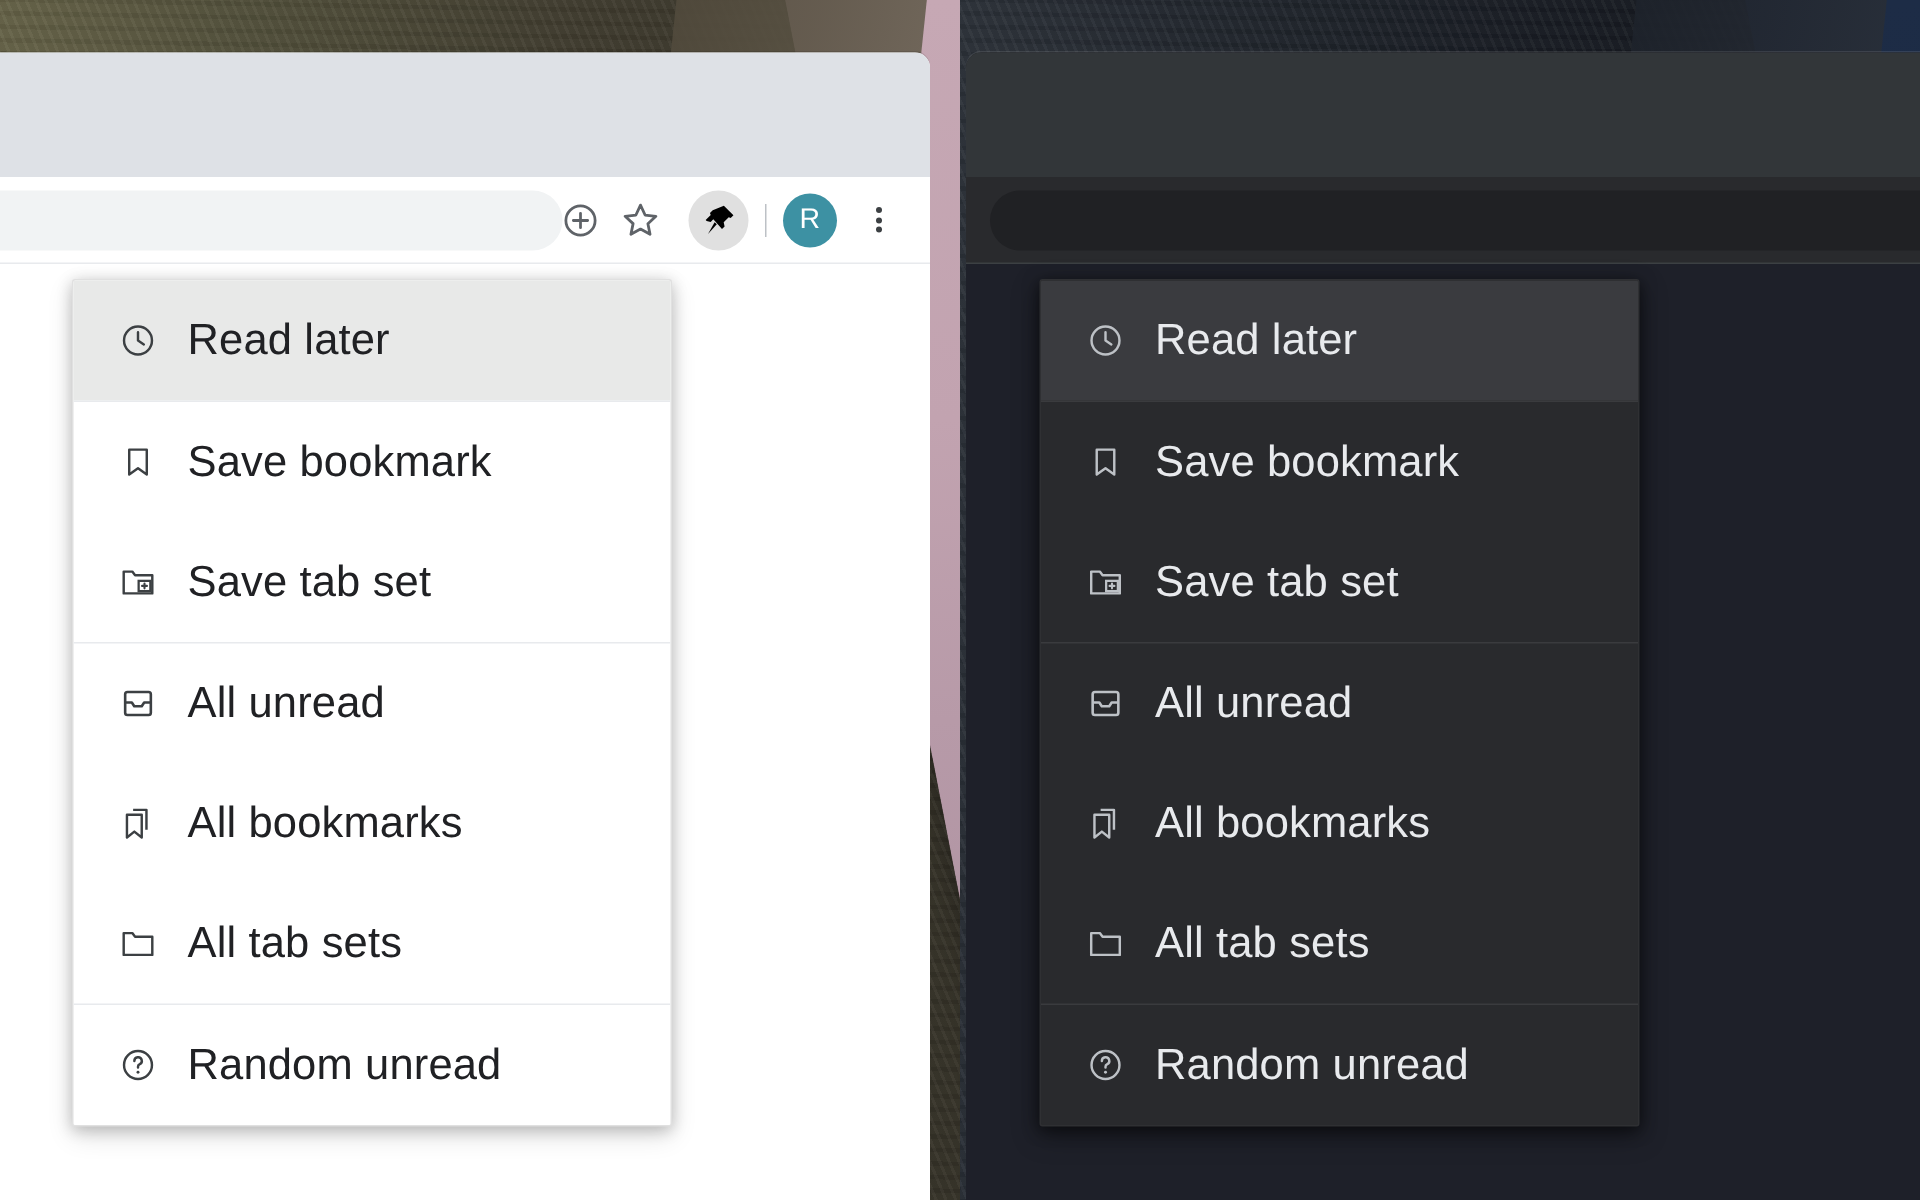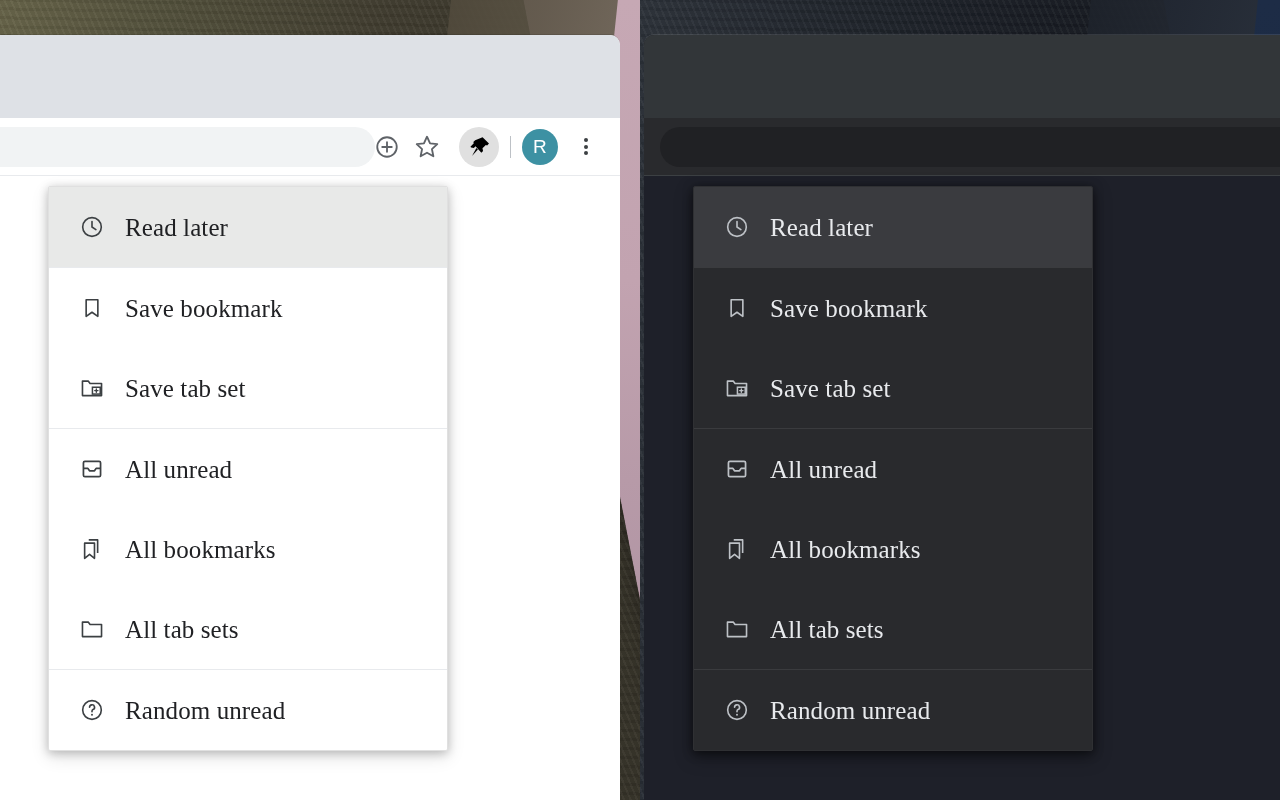--- a/index.html
+++ b/index.html
@@ -196,25 +196,24 @@
     width: 26px; height: 26px;
     flex: 0 0 26px;
     display: flex; align-items: center; justify-content: center;
     margin-right: 20px;
   }
   .menu-icon svg { display: block; }
   .pane-light .mi-stroke { stroke: #3c4043; }
   .pane-dark  .mi-stroke { stroke: #bdc1c6; }
 
   .menu-label {
-    font-size: 25px;
+    font-size: 29px;
     line-height: 1;
     letter-spacing: .1px;
     white-space: nowrap;
-    font-family: Liberation Serif, serif;
   }
 </style>
 </head>
 <body>
 
 <div class="stage">
 
   <div class="pane pane-light">
     <div class="wallpaper wall-light">
       <div class="ridge light">

